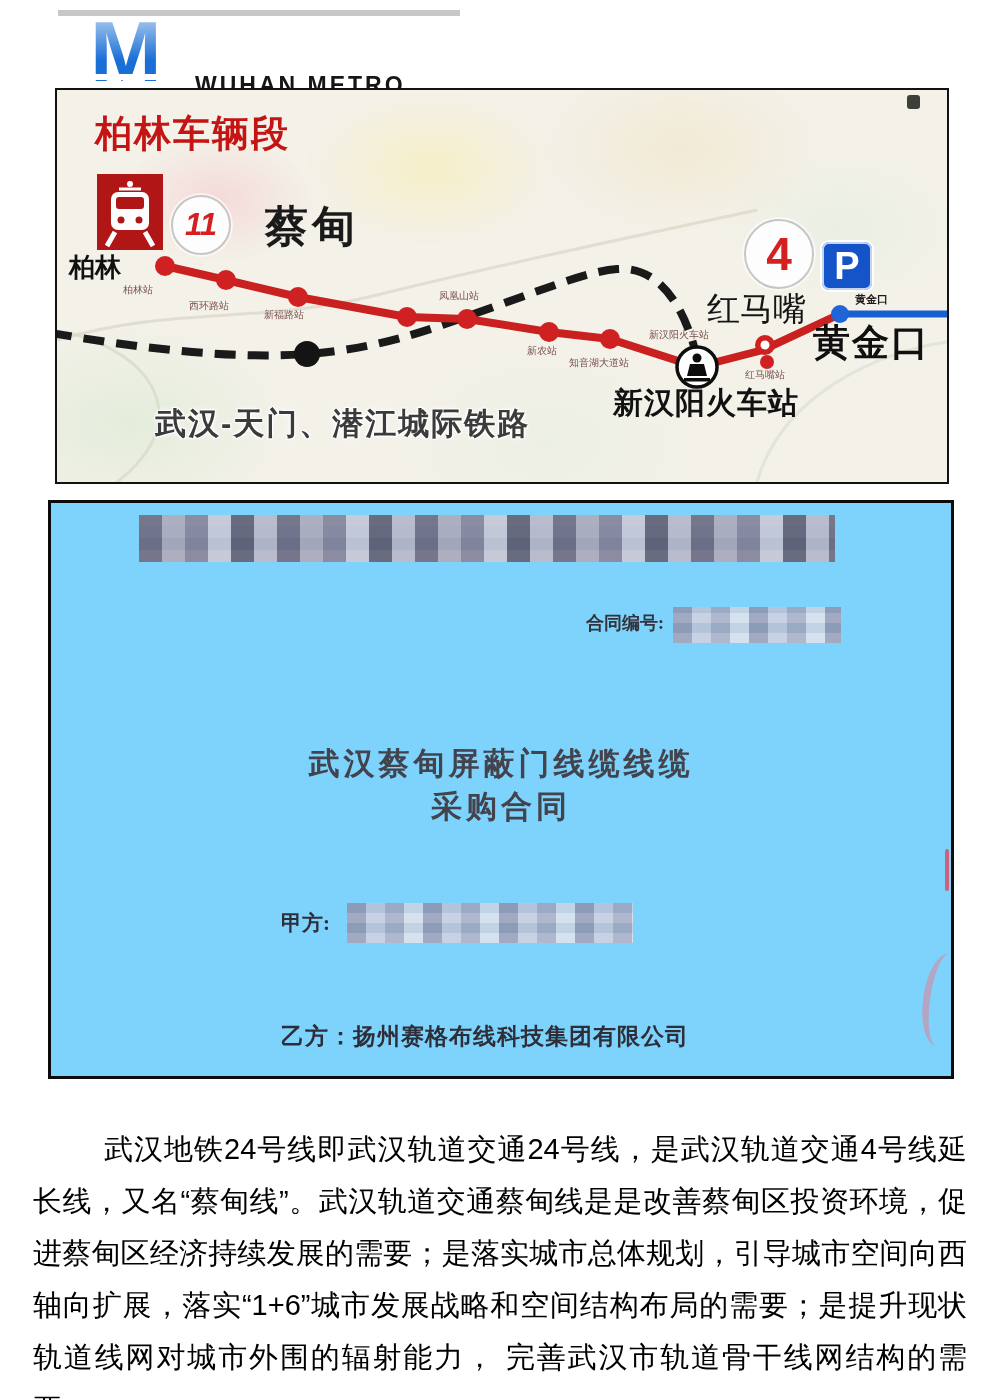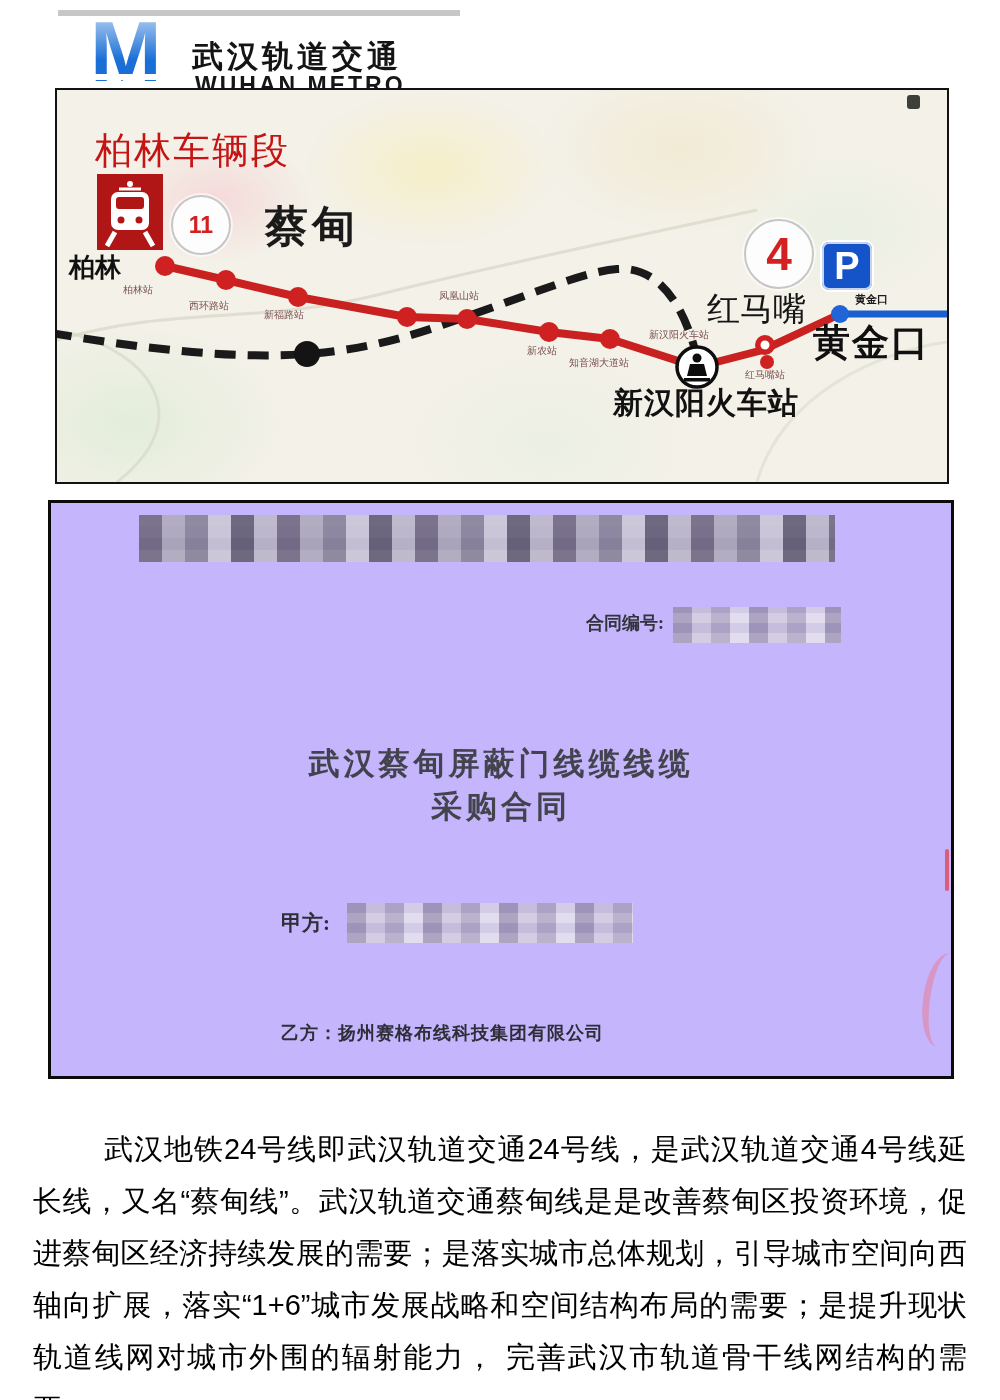--- a/index.html
+++ b/index.html
@@ -26,66 +26,66 @@
        overflow:hidden;
        background:
         radial-gradient(140px 90px at 18% 28%, rgba(246,205,210,.65), transparent 70%),
         radial-gradient(180px 110px at 42% 20%, rgba(249,238,180,.6), transparent 70%),
         radial-gradient(200px 120px at 70% 15%, rgba(240,228,195,.55), transparent 70%),
         radial-gradient(160px 100px at 88% 35%, rgba(225,238,222,.5), transparent 70%),
         radial-gradient(220px 140px at 8% 85%, rgba(214,233,207,.55), transparent 70%),
         radial-gradient(200px 130px at 55% 90%, rgba(228,238,224,.45), transparent 70%),
         #f3f1e8;}
   .map-svg{position:absolute;left:0;top:0;}
-  .depot-label{position:absolute;left:38px;top:36px;font-size:37px;font-weight:normal;color:#c41414;
+  .depot-label{position:absolute;left:38px;top:19px;font-size:37px;font-weight:bold;color:#c41414;
                letter-spacing:2px;}
   .badge{position:absolute;border-radius:50%;background:#fdfdfd;border:2px solid #c6c6c6;
          display:flex;align-items:center;justify-content:center;color:#d42020;font-weight:bold;
          box-shadow:0 0 0 2px rgba(255,255,255,.6);}
-  .badge-11{left:114px;top:105px;width:56px;height:56px;font-size:23px;}
+  .badge-11{left:114px;top:105px;width:56px;height:56px;font-size:31px;font-style:italic;}
   .badge-4{left:687px;top:129px;width:66px;height:66px;font-size:46px;}
   .district{position:absolute;left:208px;top:108px;font-size:43px;font-weight:bold;color:#1a1a1a;
             letter-spacing:4px;}
   .bolin{position:absolute;left:12px;top:160px;font-size:26px;font-weight:bold;color:#101010;}
   .parking{position:absolute;left:763px;top:150px;width:50px;height:48px;background:#1454c8;
            border-radius:9px;border:2px solid #fff;box-shadow:inset 0 0 0 2px rgba(255,255,255,.75);
            display:flex;align-items:center;justify-content:center;color:#fff;font-size:38px;font-weight:bold;}
   .hongmazui{position:absolute;left:650px;top:197px;font-size:33px;font-weight:normal;color:#151515;}
   .huangjinkou{position:absolute;left:756px;top:228px;font-size:37px;font-weight:bold;color:#101010;
                letter-spacing:2px;}
   .xinhanyang{position:absolute;left:556px;top:293px;font-size:30px;font-weight:bold;color:#111;
               letter-spacing:1px;}
   .railway-label{position:absolute;left:98px;top:313px;font-size:31px;font-weight:bold;color:#3b3b3b;
                  letter-spacing:2px;
                  text-shadow:-1px -1px 0 #fff,1px -1px 0 #fff,-1px 1px 0 #fff,1px 1px 0 #fff,0 0 6px #fff;}
   .st-label{position:absolute;font-size:10px;color:#7a5050;filter:blur(.3px);white-space:nowrap;}
   .st-label.dark{color:#1c1c1c;filter:none;font-size:11px;font-weight:bold;}
 
   
   .contract{position:absolute;left:48px;top:500px;width:900px;height:573px;border:3px solid #0b0b0b;
-            background:#c4b5fd;font-family:"Liberation Serif",serif;}
+            background:#7dd3fc;font-family:"Liberation Serif",serif;}
   .mosaic{background-image:
       repeating-linear-gradient(90deg, rgba(105,98,120,.85) 0 23px, rgba(170,165,182,.85) 23px 46px,
         rgba(130,124,145,.85) 46px 69px, rgba(200,196,210,.85) 69px 92px,
         rgba(90,85,105,.85) 92px 115px, rgba(185,180,196,.85) 115px 138px),
       repeating-linear-gradient(0deg, rgba(255,255,255,.5) 0 12px, rgba(60,55,75,.22) 12px 24px,
         rgba(255,255,255,.25) 24px 36px);}
   .mosaic-light{background-image:
       repeating-linear-gradient(90deg, rgba(150,142,168,.7) 0 19px, rgba(205,200,216,.7) 19px 38px,
         rgba(170,162,185,.7) 38px 57px, rgba(225,222,232,.7) 57px 76px),
       repeating-linear-gradient(0deg, rgba(255,255,255,.5) 0 10px, rgba(80,75,100,.18) 10px 20px);}
   .mosaic-header{position:absolute;left:88px;top:12px;width:696px;height:47px;}
   .contract-no{position:absolute;left:535px;top:108px;font-size:18px;font-weight:600;color:#33333b;}
   .mosaic-number{position:absolute;left:622px;top:104px;width:168px;height:36px;}
   .c-title{position:absolute;left:0;width:100%;text-align:center;font-size:31px;font-weight:bold;
            color:#43434d;letter-spacing:4px;}
   .c-title1{top:240px;} .c-title2{top:283px;}
   .party-a-label{position:absolute;left:230px;top:406px;font-size:21px;font-weight:bold;color:#2e2e38;text-align:right;}
   .mosaic-a{position:absolute;left:296px;top:400px;width:286px;height:40px;}
-  .party-b{position:absolute;left:230px;top:518px;font-size:18px;font-weight:bold;color:#2e2e38;
+  .party-b{position:absolute;left:230px;top:518px;font-size:23px;font-weight:bold;color:#2e2e38;
            letter-spacing:1px;}
   .red-mark-1{position:absolute;left:894px;top:346px;width:4px;height:42px;background:rgba(225,70,90,.8);
               border-radius:2px;}
   .red-mark-2{position:absolute;left:872px;top:450px;width:34px;height:94px;
               border-left:7px solid rgba(235,120,140,.5);border-radius:50%;transform:rotate(8deg);}
 
   
   .article{position:absolute;left:33px;top:1094px;width:934px;font-size:29px;line-height:52px;
            color:#000;text-align:justify;text-indent:2.45em;font-weight:500;}
 </style>
@@ -94,21 +94,20 @@
 
 <div id="page">
 
   <div class="top-band"></div>
   <div class="logo">
     <span class="logo-m">M</span>
     <i class="logo-cut"></i>
     <i class="logo-arch"></i>
     <i class="logo-shine"></i>
   </div>
-  <div class="brand-cn">武汉轨道交通</div>
   <div class="brand-en">WUHAN METRO</div>
 
   <div class="map">
     <svg class="map-svg" width="890" height="392" viewBox="0 0 890 392">
 
       <path d="M0,250 C120,215 200,235 320,205 S560,150 700,120" stroke="#dcdacb" stroke-width="3" fill="none" opacity=".8"></path>
       <path d="M60,392 C140,330 96,262 8,242" stroke="#d5d8c8" stroke-width="3" fill="none" opacity=".7"></path>
       <path d="M700,392 C725,305 820,262 890,252" stroke="#dde0d2" stroke-width="3" fill="none" opacity=".7"></path>
 
       <path d="M-6,243 C70,256 170,270 250,264 C330,258 382,236 445,214 C500,194 535,181 560,179 C600,176 625,212 638,260" stroke="#1a1a1a" stroke-width="8" fill="none" stroke-dasharray="21 12"></path>
@@ -157,20 +156,21 @@
 
     <div class="depot-label">柏林车辆段</div>
     <div class="badge badge-11">11</div>
     <div class="district">蔡甸</div>
     <div class="bolin">柏林</div>
     <div class="badge badge-4">4</div>
     <div class="parking">P</div>
     <div class="hongmazui">红马嘴</div>
     <div class="huangjinkou">黄金口</div>
     <div class="xinhanyang">新汉阳火车站</div>
+    <div class="railway-label">武汉-天门、潜江城际铁路</div>
 
     <span class="st-label" style="left:66px;top:193px">柏林站</span>
     <span class="st-label" style="left:132px;top:209px">西环路站</span>
     <span class="st-label" style="left:207px;top:218px">新福路站</span>
     <span class="st-label" style="left:382px;top:199px">凤凰山站</span>
     <span class="st-label" style="left:470px;top:254px">新农站</span>
     <span class="st-label" style="left:512px;top:266px">知音湖大道站</span>
     <span class="st-label" style="left:592px;top:238px">新汉阳火车站</span>
     <span class="st-label" style="left:688px;top:278px">红马嘴站</span>
     <span class="st-label dark" style="left:798px;top:202px">黄金口</span>

